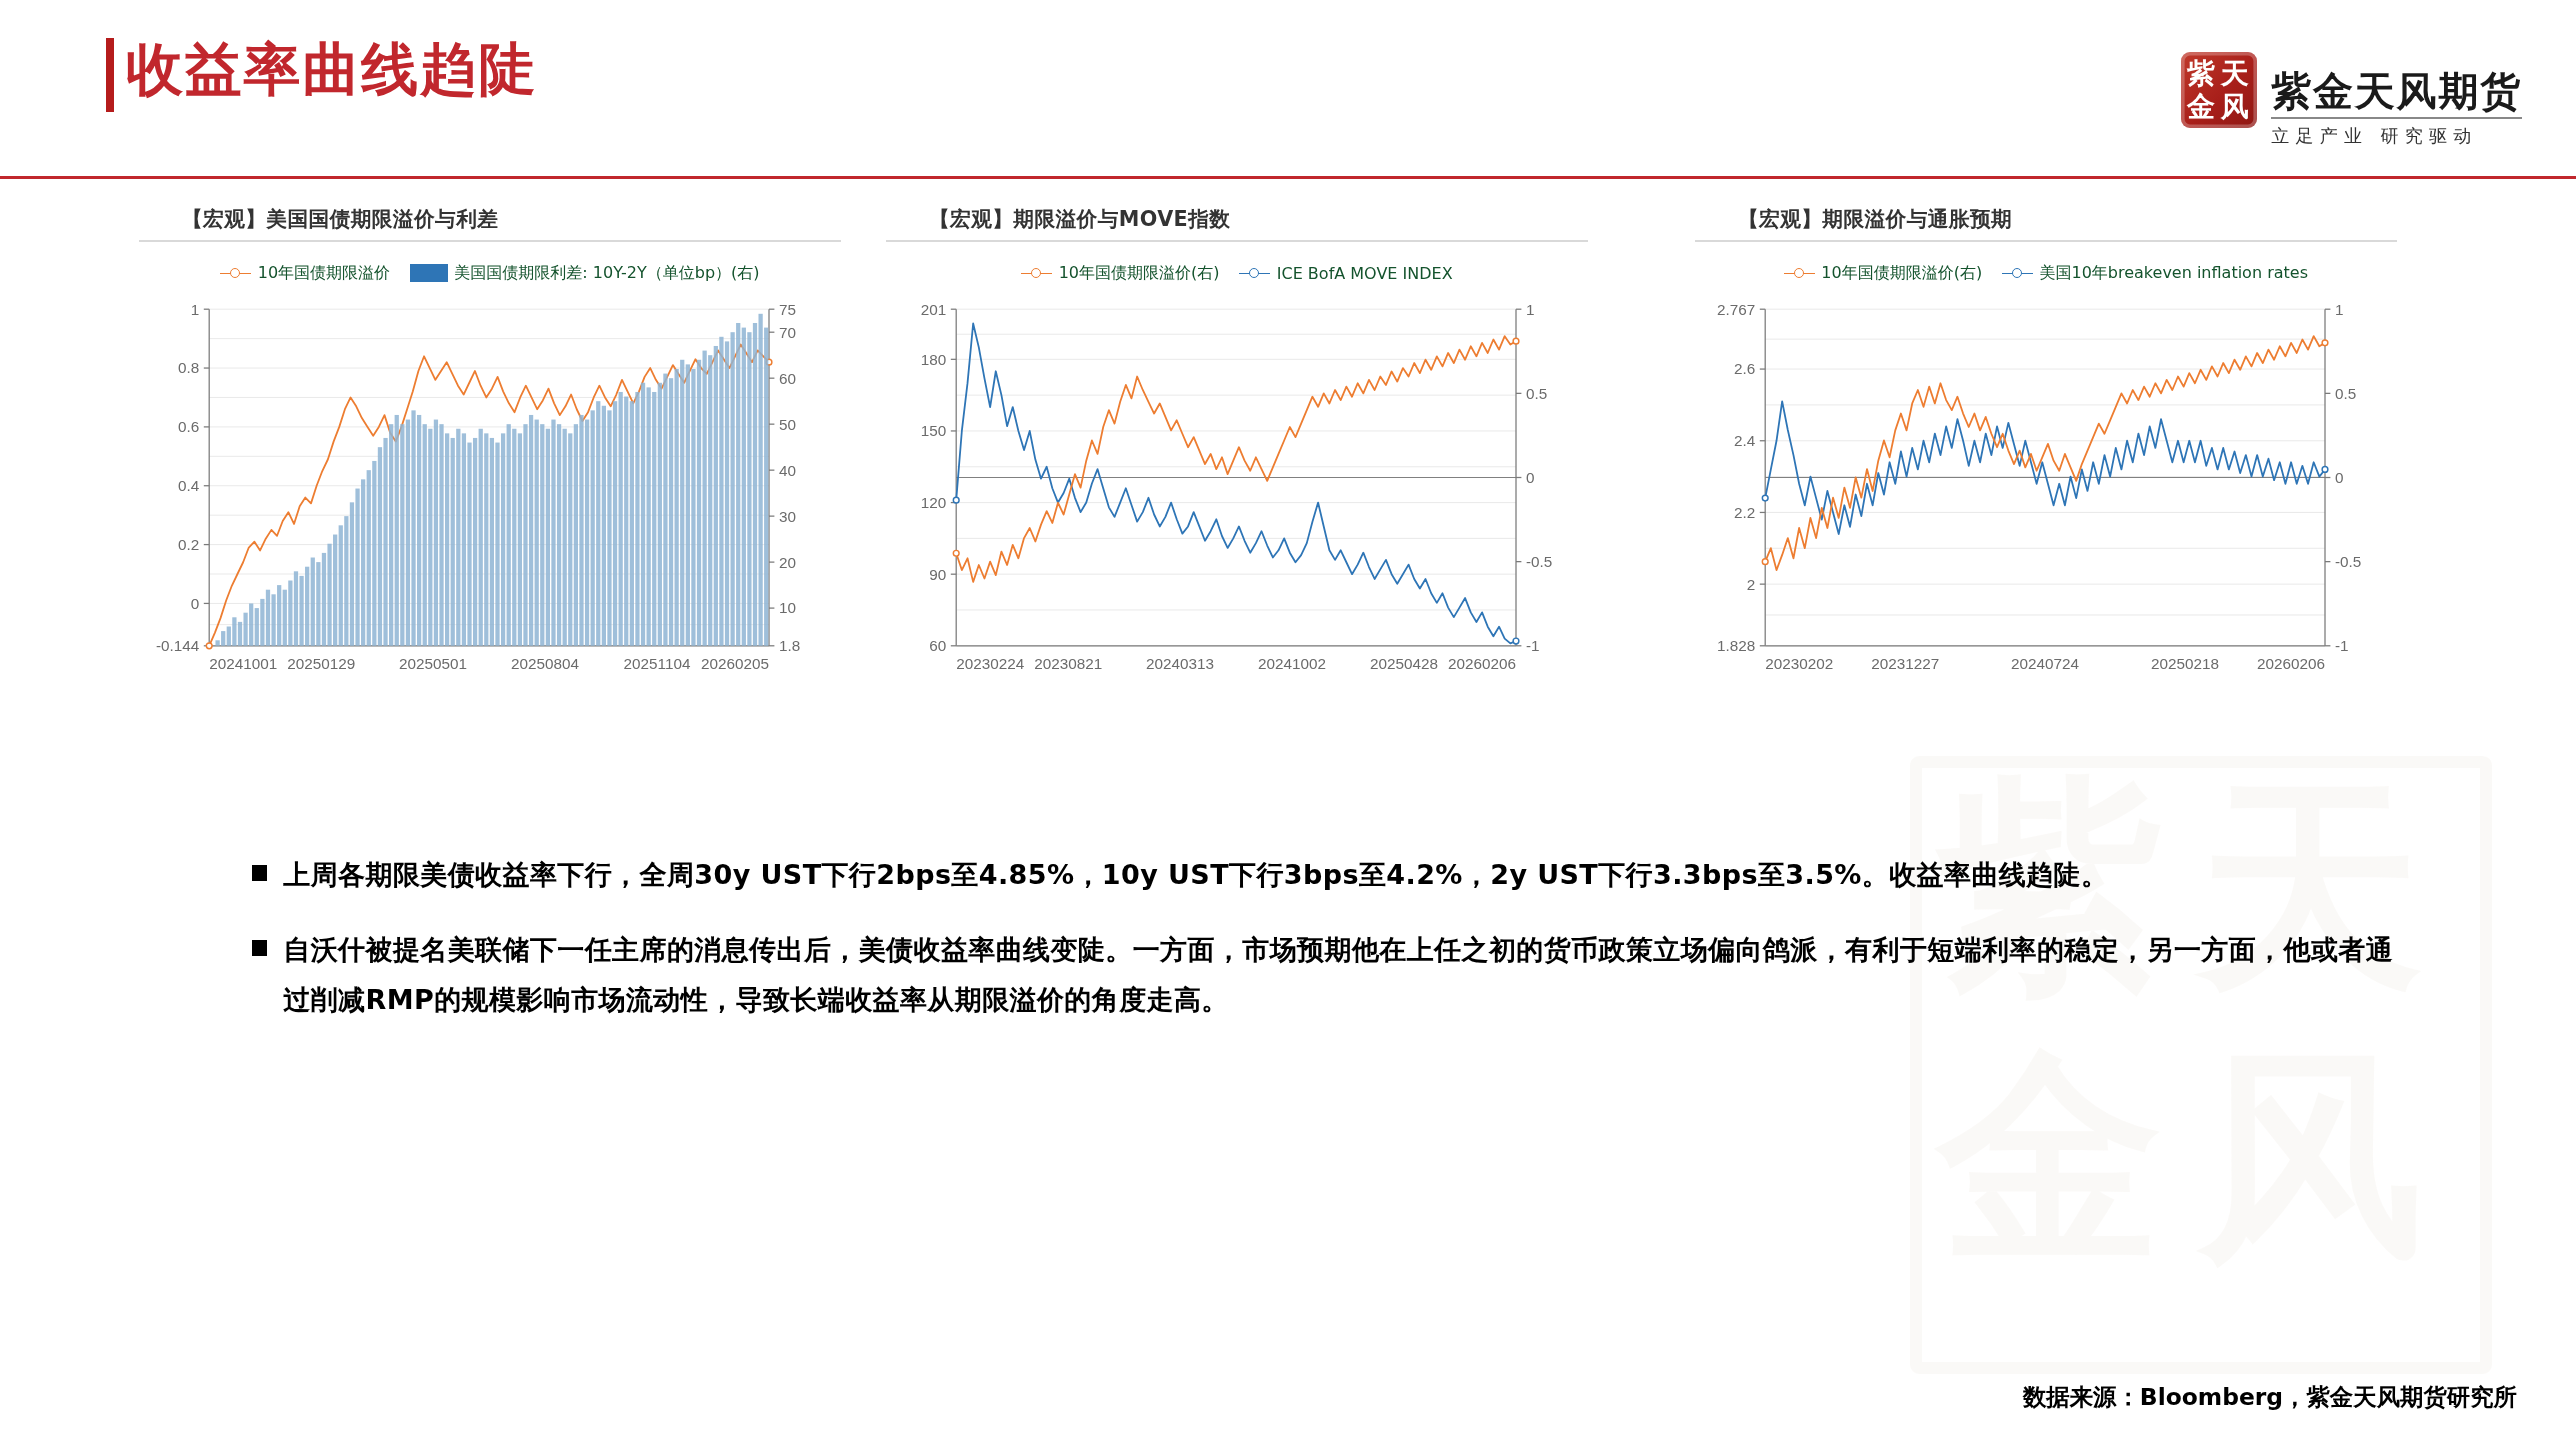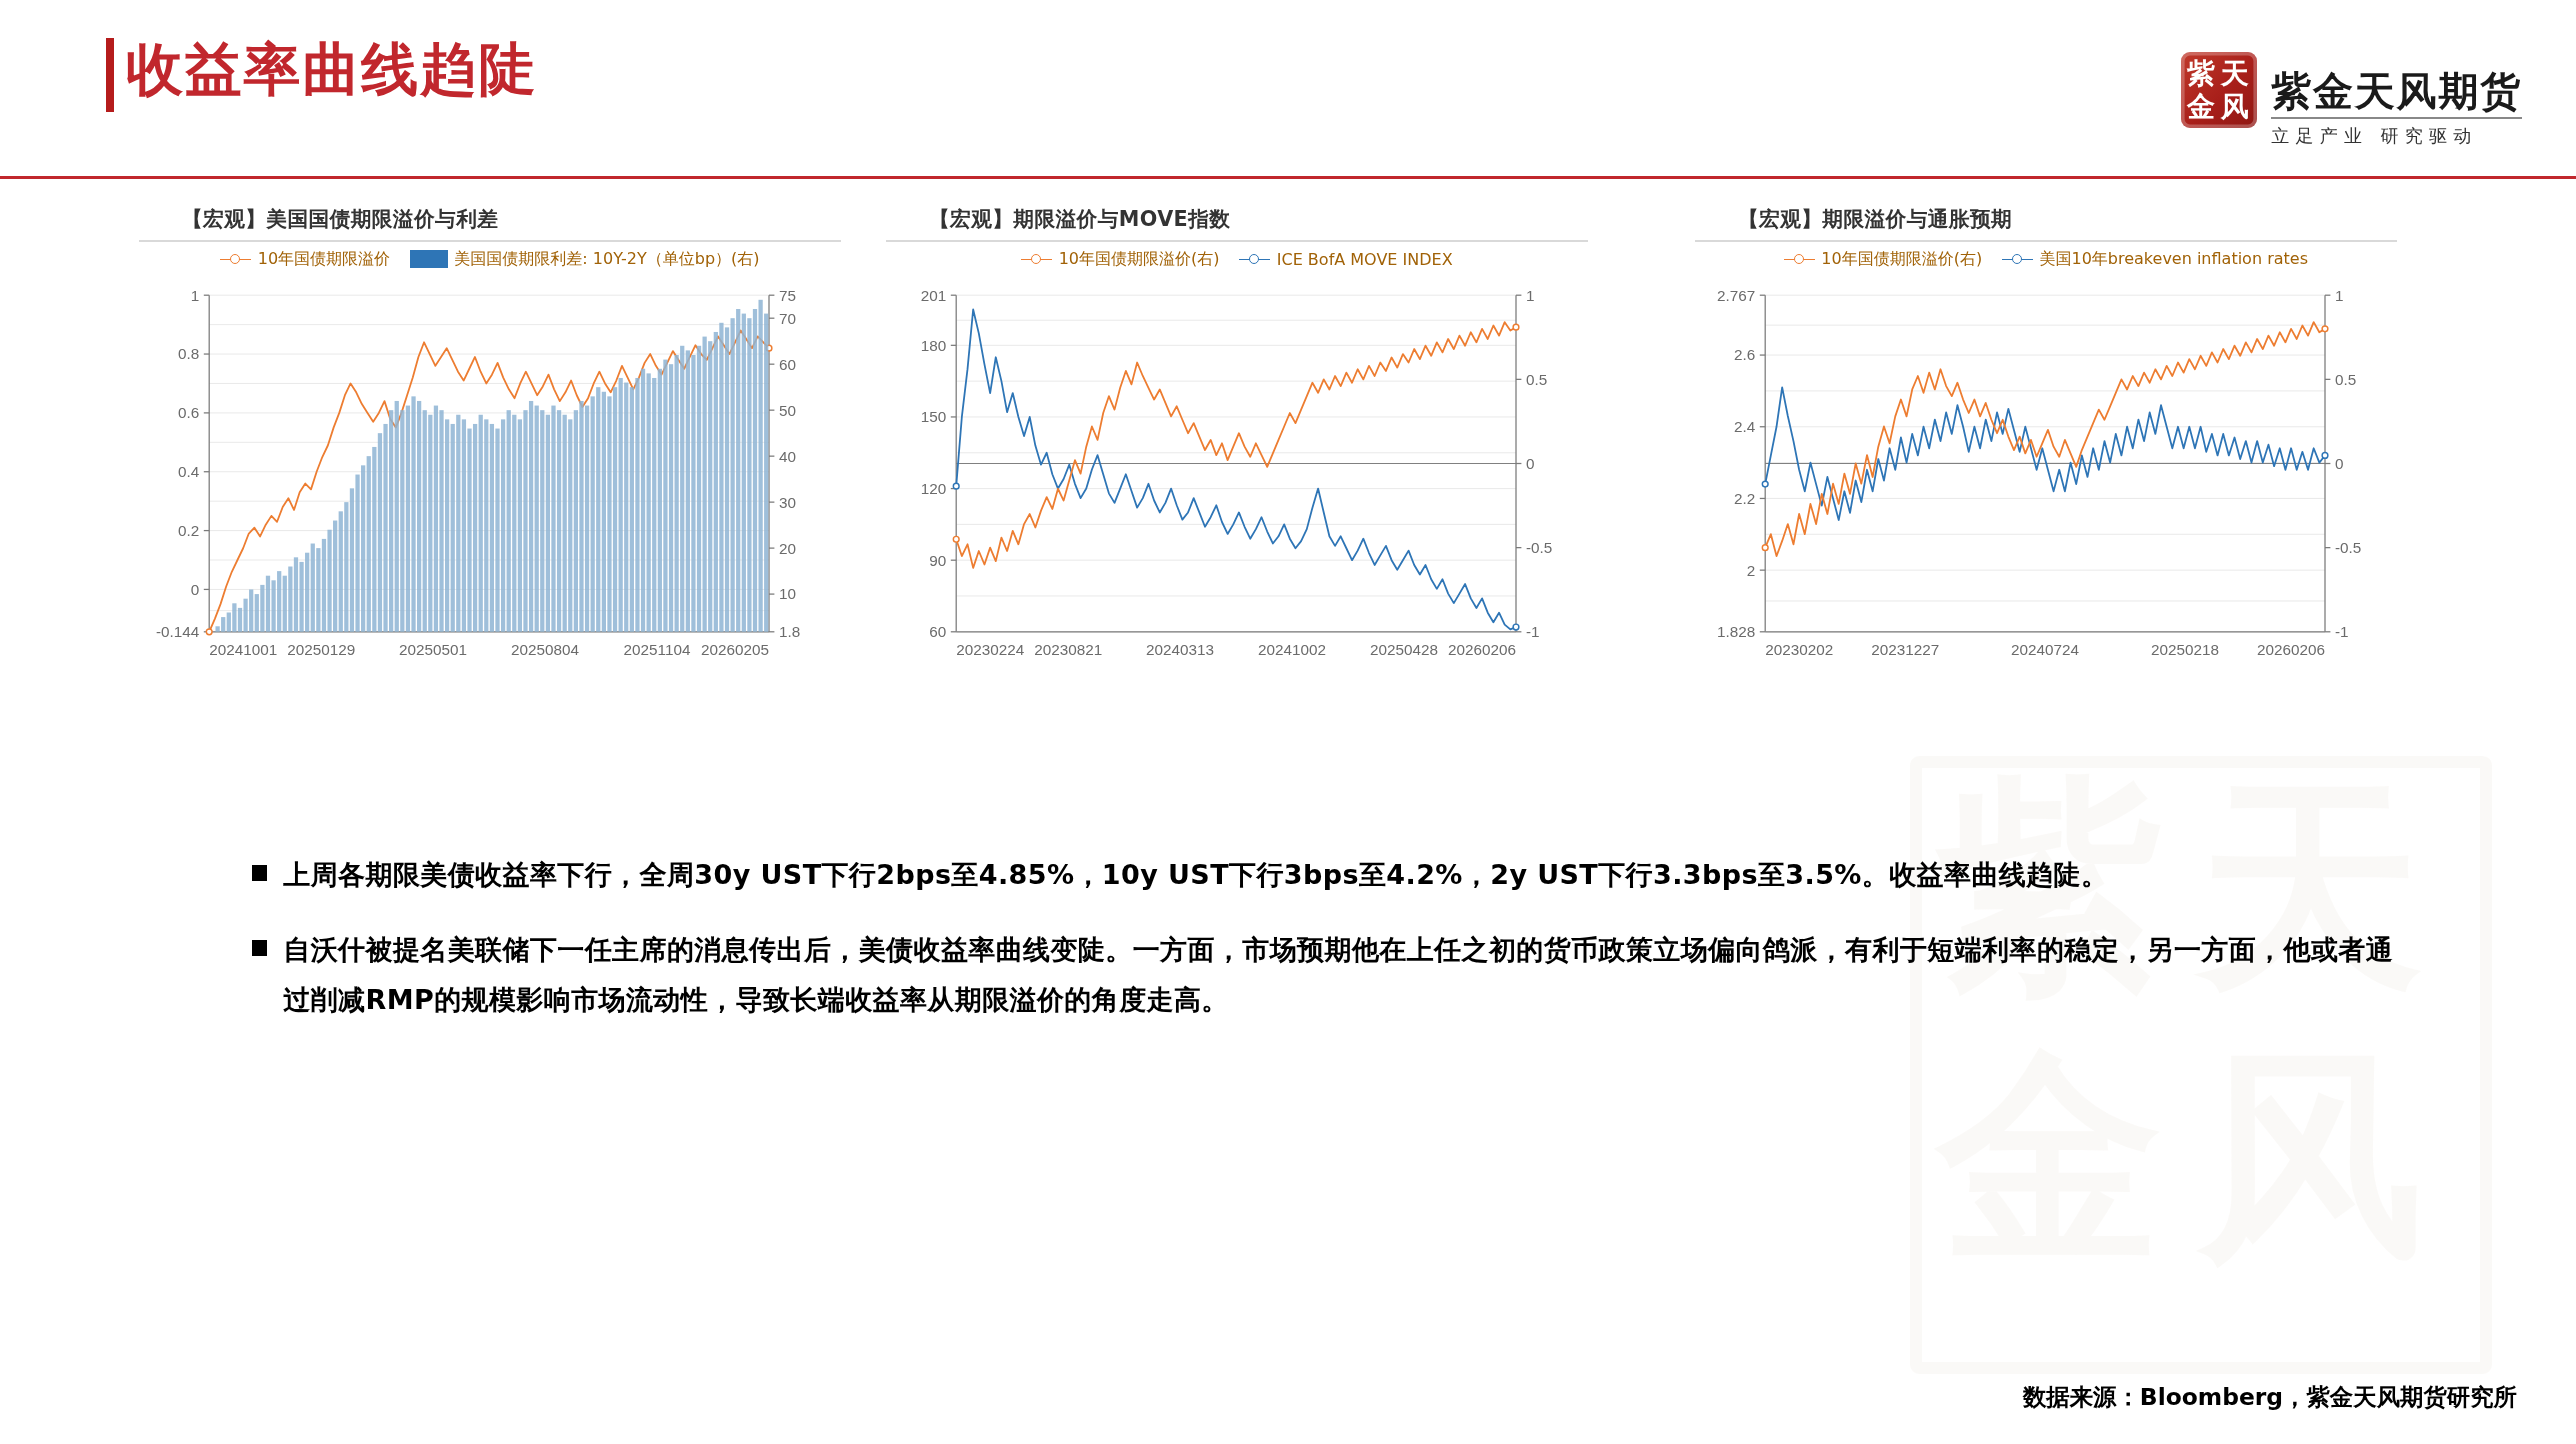--- a/index.html
+++ b/index.html
@@ -153,27 +153,27 @@
     font-family: "DejaVu Sans", "Liberation Sans", sans-serif;
     margin-left: 43px;
   }
   .chart-hr {
     margin-top: 7.2px;
     height: 1.8px;
     background: #d9d9d9;
     width: 100%;
   }
   .chart-legend {
-    margin-top: 7px;
+    margin-top: 21px;
     display: flex;
     justify-content: center;
     align-items: center;
     gap: 20px;
     font-size: 16px;
-    color: #a16207;
+    color: #14532d;
     white-space: nowrap;
     font-family: "DejaVu Sans", "Liberation Sans", sans-serif;
   }
   .legend-item { display: flex; align-items: center; gap: 6.3px; }
   .legend-marker-line {
     width: 31px; height: 12.6px;
     position: relative;
     flex: 0 0 auto;
   }
   .legend-marker-line::before {

